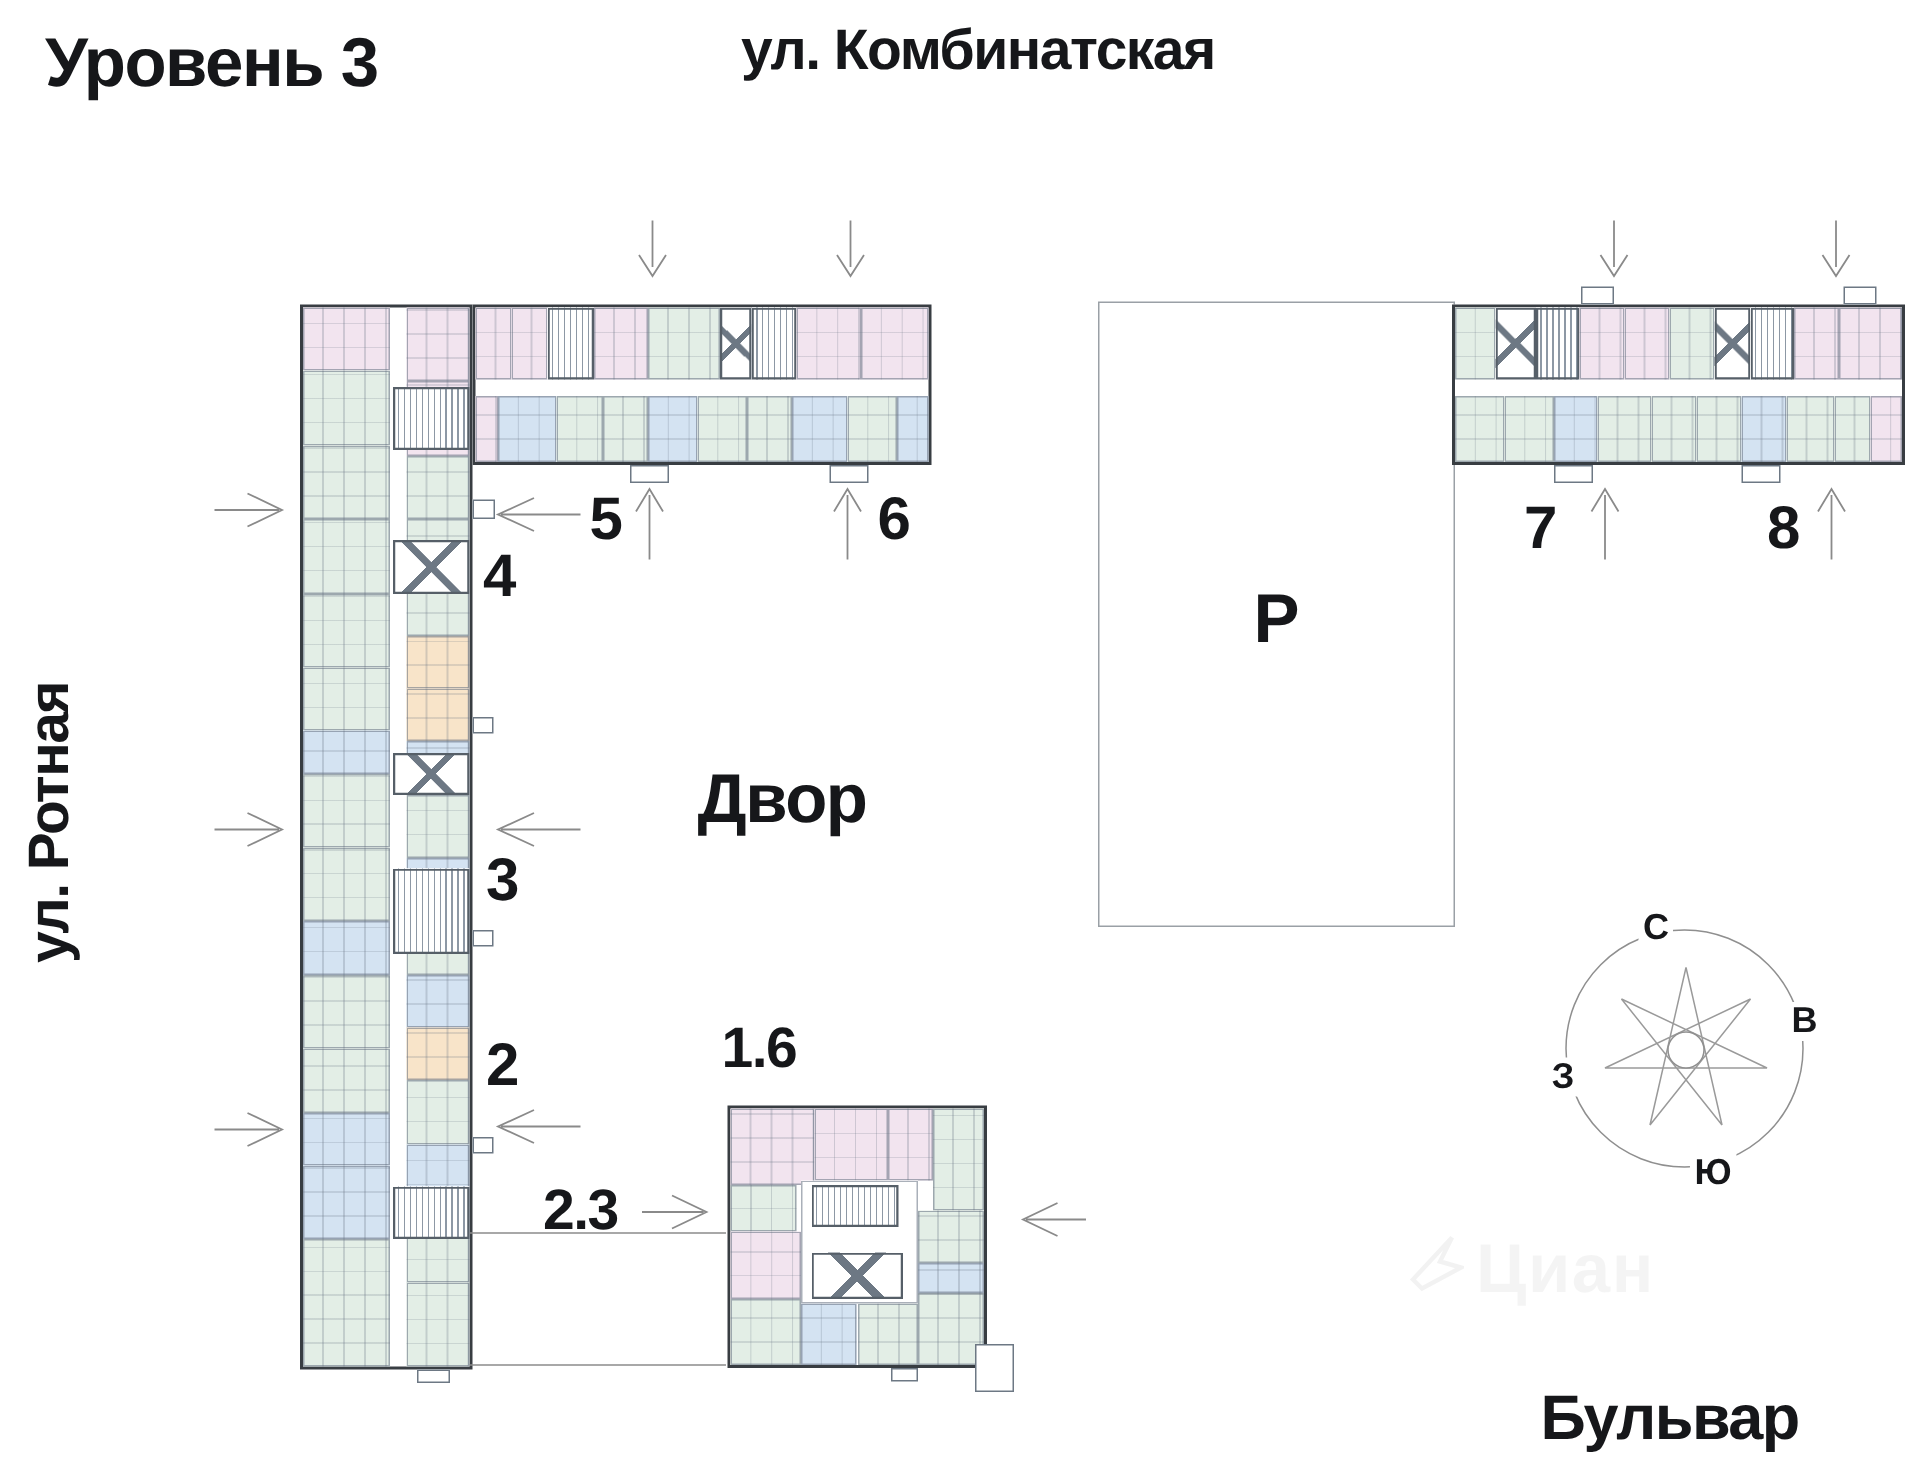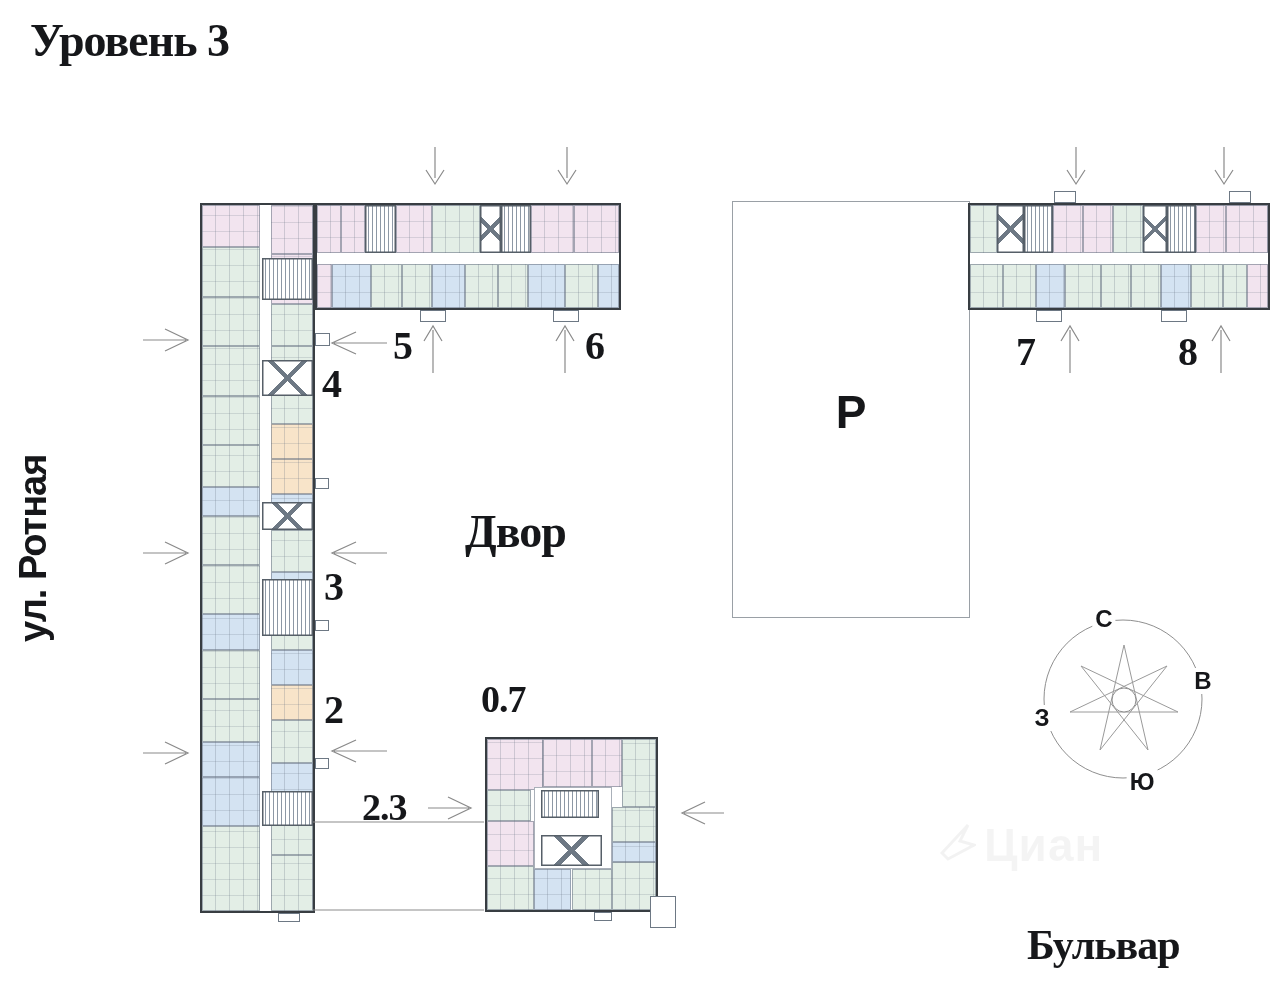--- a/index.html
+++ b/index.html
@@ -1,18 +1,18 @@
 <!DOCTYPE html>
 <html><head>
 <meta charset="utf-8">
 <style>
   html,body{margin:0;padding:0;background:#fff;}
   #canvas{position:relative;width:1280px;height:989px;background:#fff;overflow:hidden;
           font-family:"Liberation Sans",sans-serif;color:#16171a;}
-  .lbl{position:absolute;font-weight:bold;line-height:1;letter-spacing:-1px;white-space:nowrap;font-family:Liberation Serif, serif;}
+  .lbl{position:absolute;font-weight:bold;line-height:1;letter-spacing:-1px;white-space:nowrap;}
   .vlbl{position:absolute;font-weight:bold;letter-spacing:-1px;writing-mode:vertical-rl;
         transform:rotate(180deg);line-height:1;white-space:nowrap;}
   .building{position:absolute;border:2.5px solid #383d42;background:#fff;box-sizing:border-box;}
   .unit{position:absolute;box-shadow:inset 0 0 0 1px rgba(100,112,128,.55);
         background-image:
           repeating-linear-gradient(90deg,rgba(0,0,0,0) 0 13px,rgba(100,112,128,.26) 13px 14px),
           repeating-linear-gradient(0deg,rgba(0,0,0,0) 0 15px,rgba(100,112,128,.20) 15px 16px);}
   .stair{background-color:#fff !important;
          background-image:repeating-linear-gradient(90deg,#fff 0 3px,#8d98a5 3px 4px) !important;
          box-shadow:inset 0 0 0 1.5px #565f68;}
@@ -34,20 +34,21 @@
   #watermark{position:absolute;left:938px;top:818px;display:flex;align-items:center;gap:8px;
              color:rgba(0,0,0,0.045);}
   #watermark .wmtext{font-weight:bold;font-size:46px;letter-spacing:1px;}
 </style>
 </head>
 <body>
 
 <div id="canvas">
 
   <div class="lbl" style="left:30px;top:18px;font-size:46px;">Уровень 3</div>
+  <div class="lbl" style="left:494px;top:15px;font-size:38px;">ул. Комбинатская</div>
   <div class="vlbl" style="left:14px;top:428px;height:214px;font-size:38px;">ул. Ротная</div>
   <div class="lbl" style="left:1027px;top:924px;font-size:42px;">Бульвар</div>
   <div class="lbl" style="left:465px;top:509px;font-size:46px;">Двор</div>
 
   <div id="parking">
     <span class="plabel">Р</span>
   </div>
 
   <div id="plan">
       <div class="building" style="left: 315px; top: 203px; width: 306px; height: 107px;">
@@ -162,21 +163,21 @@
       <div class="porch" style="left: 278px; top: 913px; width: 22px; height: 9px;"></div>
       <div class="porch" style="left: 594px; top: 912px; width: 18px; height: 9px;"></div>
       <div class="porch" style="left: 650px; top: 896px; width: 26px; height: 32px;"></div>
     </div>
 
   <div class="lbl" style="left:393px;top:326px;font-size:40px;">5</div>
   <div class="lbl" style="left:585px;top:326px;font-size:40px;">6</div>
   <div class="lbl" style="left:322px;top:364px;font-size:40px;">4</div>
   <div class="lbl" style="left:324px;top:567px;font-size:40px;">3</div>
   <div class="lbl" style="left:324px;top:690px;font-size:40px;">2</div>
-  <div class="lbl" style="left:481px;top:680px;font-size:38px;">0.7</div>
+  <div class="lbl" style="left:481px;top:680px;font-size:38px;">1.6</div>
   <div class="lbl" style="left:362px;top:788px;font-size:38px;">2.3</div>
   <div class="lbl" style="left:1016px;top:332px;font-size:40px;">7</div>
   <div class="lbl" style="left:1178px;top:332px;font-size:40px;">8</div>
 
   <svg id="overlay" width="1280" height="989" viewBox="0 0 1280 989">
     <g stroke="#8a8a8a" stroke-width="1.2" fill="none">
 
       <g>
           <path d="M435,147 L435,178 M426,170 L435,184 L444,170"></path>
         </g>

